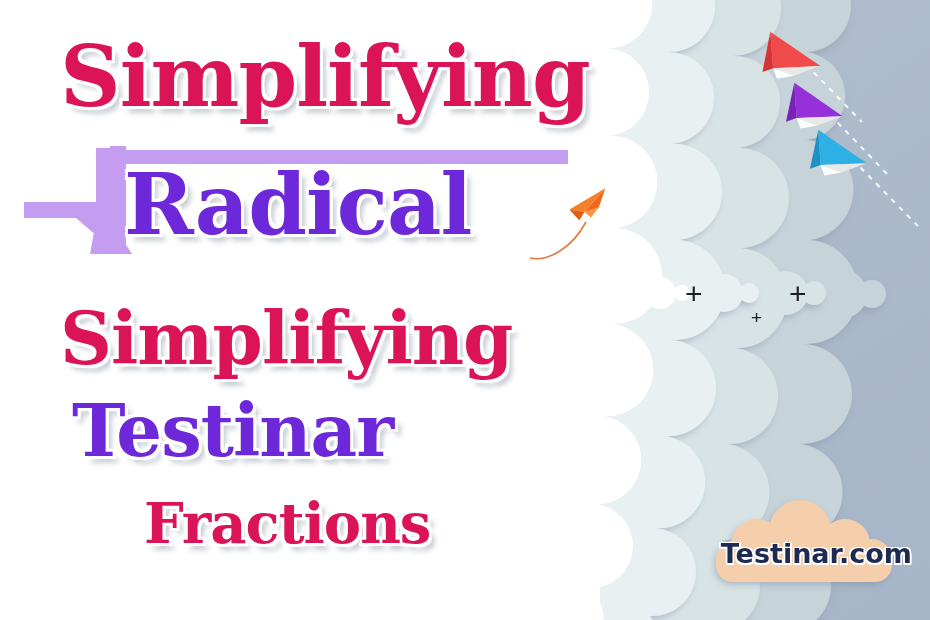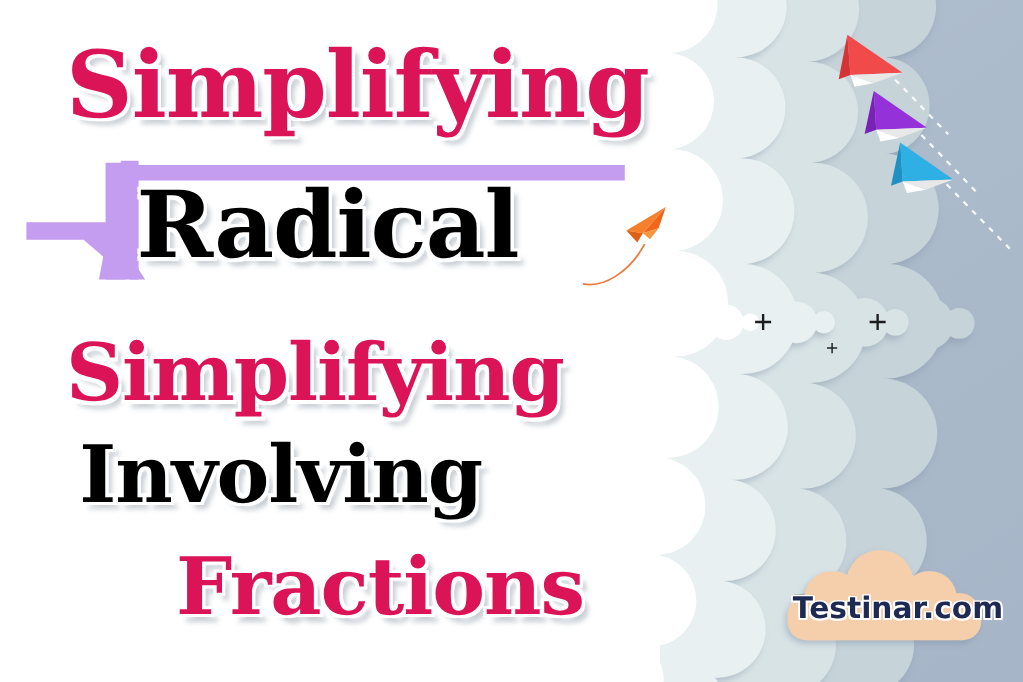--- a/index.html
+++ b/index.html
@@ -22,27 +22,27 @@
     font-family:"DejaVu Serif",serif;
     font-weight:700;
     letter-spacing:-1px;
     text-shadow:
       2px 0 0 #fff,-2px 0 0 #fff,0 2px 0 #fff,0 -2px 0 #fff,
       2px 2px 0 #fff,-2px 2px 0 #fff,2px -2px 0 #fff,-2px -2px 0 #fff,
       3px 3px 0 #fff,-3px 3px 0 #fff,3px -3px 0 #fff,-3px -3px 0 #fff,
       6px 7px 5px rgba(120,135,150,.40);
   }
   .pink{color:#da1457;}
-  .orange{color:#000000;}
+  .orange{color:#6d28d9;}
 
   #l-simplifying{left:60px; top:27px;  font-size:84px;}
   #l-radical    {left:124px;top:155px; font-size:84px;}
   #l-expression {left:60px;  top:296px; font-size:72px;}
   #l-involving  {left:72px;  top:388px; font-size:72px;}
-  #l-fractions  {left:160px; top:490px; font-size:72px;}
+  #l-fractions  {left:144px; top:490px; font-size:56px;}
 
   
   .radical{position:absolute;left:22px;top:146px;width:548px;height:112px;}
 
   
   .kite{position:absolute;left:528px;top:182px;width:104px;height:100px;}
 
   
   .plus{position:absolute;color:#1d1d20;font-family:"Liberation Sans",sans-serif;font-weight:400;line-height:1;}
   #plus-1{left:685px;top:279px;font-size:30px;}
@@ -177,21 +177,21 @@
       <path d="M68,108 L104,108 L104,0 L88,0 Z" fill="#c49cf0"></path>
       <path d="M76,4 L76,18 L546,18 L546,4 Z" fill="#c49cf0"></path>
       <path d="M74,108 L92,108 L92,2 L74,2 Z" fill="#c49cf0"></path>
     </svg>
   </div>
 
   <div class="titles">
     <div class="tline pink" id="l-simplifying">Simplifying</div>
     <div class="tline orange" id="l-radical">Radical</div>
     <div class="tline pink" id="l-expression">Simplifying</div>
-    <div class="tline orange" id="l-involving">Involving</div>
+    <div class="tline orange" id="l-involving">Testinar</div>
     <div class="tline pink" id="l-fractions">Fractions</div>
   </div>
 
   <div class="kite">
     <svg width="104" height="100" viewBox="0 0 104 100">
       <path d="M2,76 C20,80 44,66 58,40" stroke="#e9793c" stroke-width="1.6" fill="none"></path>
       <g transform="translate(38,14) rotate(-14)">
         <path d="M0,14 L40,2 L14,20 Z" fill="#f4802c"></path>
         <path d="M0,14 L14,20 L7,27 Z" fill="#df5f14"></path>
         <path d="M14,20 L40,2 L29,19 Z" fill="#f1661b"></path>

